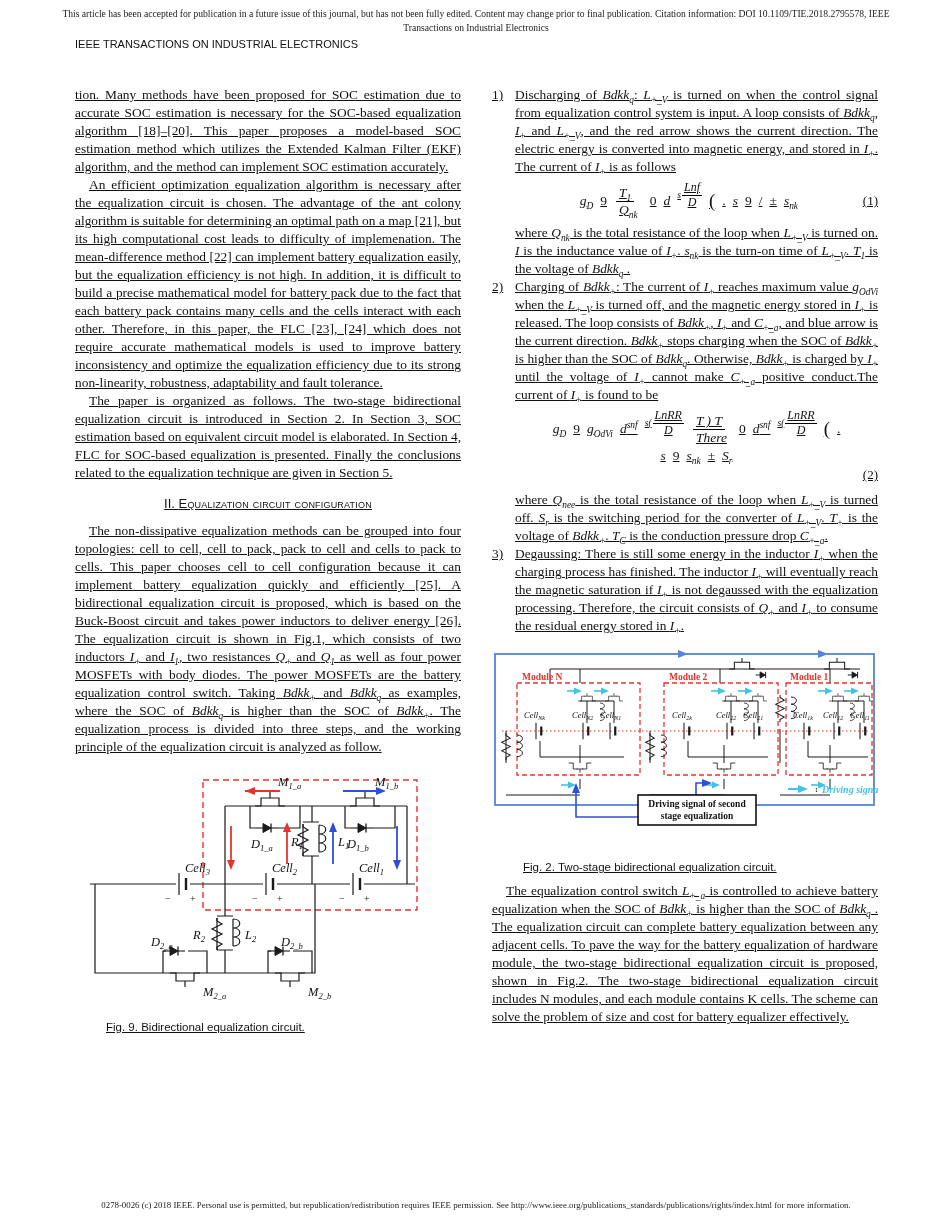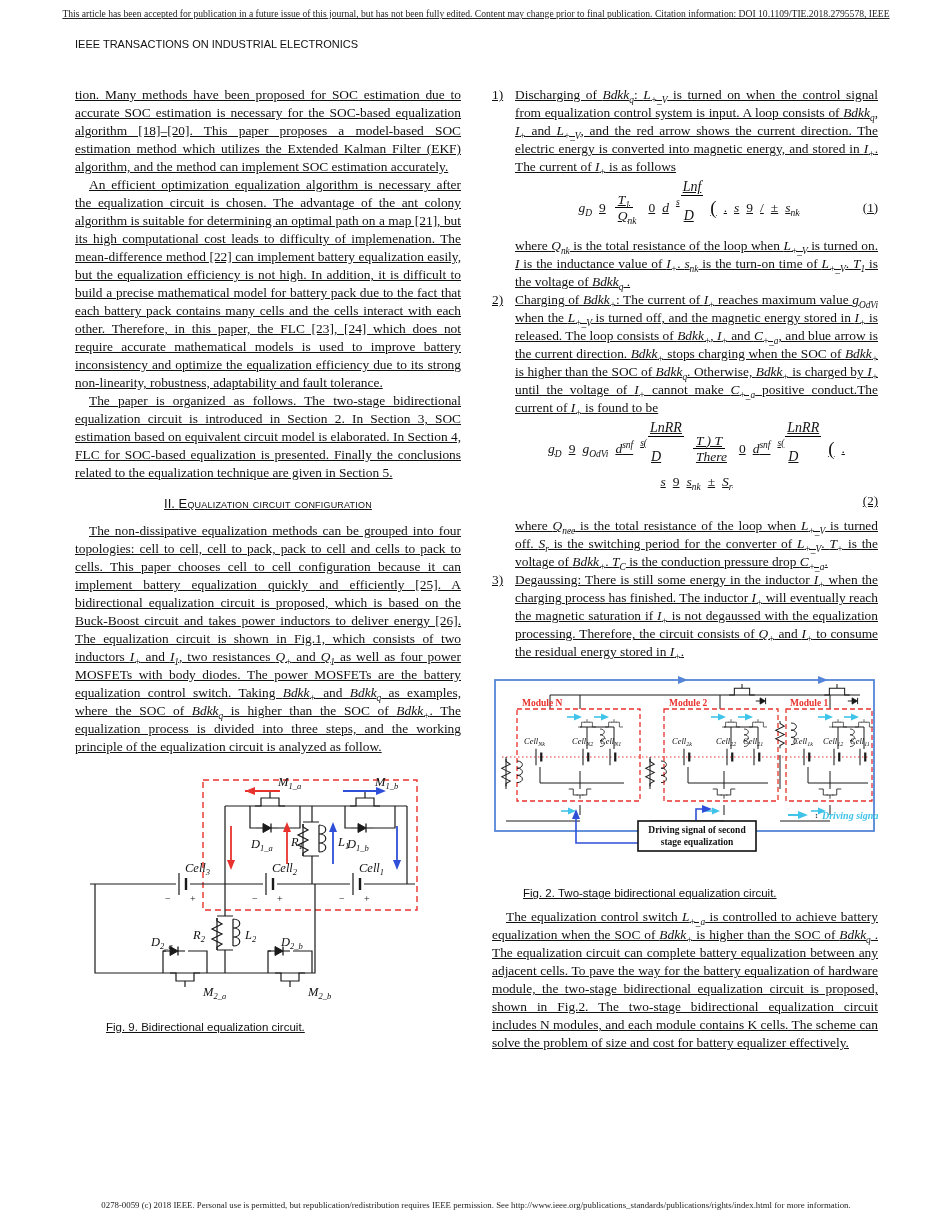--- a/index.html
+++ b/index.html
@@ -1,20 +1,20 @@
 <!DOCTYPE html>
 <html><head>
 <meta charset="utf-8">
 <style>
   html,body{margin:0;padding:0;background:#888;}
   .page{position:relative;width:952px;height:1232px;background:#ffffff;margin:0 auto;
         font-family:"Liberation Serif","DejaVu Serif",serif;color:#111;overflow:hidden;}
   
   .notice{position:absolute;top:7px;left:0;width:100%;text-align:center;
-          font-size:9.6px;line-height:14px;color:#222;text-decoration:underline;}
+          font-size:9.6px;line-height:14px;color:#222;}
   .running-head{position:absolute;top:38px;left:75px;
           font-family:"Liberation Sans","DejaVu Sans",sans-serif;font-size:11px;color:#111;}
   
   .columns{position:absolute;top:86px;left:75px;width:803px;display:flex;gap:31px;}
   .col{width:386px;font-size:13.4px;line-height:18px;text-align:justify;text-decoration:underline;}
   .col p{margin:0;}
   .indent{text-indent:14px;}
   h2.section{font-family:"Liberation Sans","DejaVu Sans",sans-serif;font-weight:normal;
              font-size:13px;text-align:center;margin:13px 0 9px 0;}
   h2.section .sc{font-variant:small-caps;letter-spacing:.2px;}
@@ -27,21 +27,21 @@
   .li .bd{flex:1;text-align:justify;}
   .aftertext{text-align:justify;}
   
   .equation{display:flex;align-items:center;margin:9px 0 7px 0;}
   .eq-body{flex:1;display:flex;justify-content:center;align-items:center;gap:7px;
            font-size:13.5px;flex-wrap:nowrap;}
   .eq-num{font-size:13px;}
   .frac{display:inline-flex;flex-direction:column;align-items:flex-start;vertical-align:middle;margin:0 2px;}
   .ftop{border-bottom:1px solid #000;padding:0 3px;line-height:1.15;}
   .fbot{padding:0 3px;line-height:1.15;}
-  .sfrac{display:inline-flex;flex-direction:column;font-size:14px;margin-left:1px;gap:12px;}
+  .sfrac{display:inline-flex;flex-direction:column;align-items:center;font-size:12px;margin-left:1px;}
   .sfrac .ftop{border-bottom:.75px solid #000;padding:0 2px;}
   .expblock{display:inline-flex;align-items:center;font-size:9.5px;position:relative;top:-6px;}
   .bigp{font-size:19px;font-style:normal;}
   .eq2wrap{margin:9px 0 7px 0;}
   .eq2 .row{display:flex;justify-content:center;align-items:center;gap:7px;font-size:13.5px;}
   .eq2 .row2{margin-top:2px;}
   .eqnumrow{display:flex;justify-content:flex-end;font-size:13px;margin-top:1px;}
   
   .figure{margin-top:10px;}
   .figcaption{font-family:"Liberation Sans","DejaVu Sans",sans-serif;font-size:11.5px;
@@ -59,20 +59,21 @@
   .footer{position:absolute;bottom:22px;left:0;width:100%;text-align:center;
           font-size:8.8px;color:#222;}
 </style>
 </head>
 <body>
 
 <div class="page">
 
   <div class="notice">
     <div>This article has been accepted for publication in a future issue of this journal, but has not been fully edited. Content may change prior to final publication. Citation information: DOI 10.1109/TIE.2018.2795578, IEEE</div>
+    <div>Transactions on Industrial Electronics</div>
   </div>
 
   <div class="running-head">IEEE TRANSACTIONS ON INDUSTRIAL ELECTRONICS</div>
 
   <div class="columns">
 
     <div class="col">
       <p>tion. Many methods have been proposed for SOC estimation due to accurate SOC estimation is necessary for the SOC-based equalization algorithm [18]–[20]. This paper proposes a model-based SOC estimation method which utilizes the Extended Kalman Filter (EKF) algorithm, and the method can implement SOC estimation accurately.</p>
       <p class="indent">An efficient optimization equalization algorithm is necessary after the equalization circuit is chosen. The advantage of the ant colony algorithm is suitable for determining an optimal path on a map [21], but its high computational cost leads to difficulty of implemenation. The mean-difference method [22] can implement battery equalization easily, but the equalization efficiency is not high. In addition, it is difficult to build a precise mathematical model for battery pack due to the fact that each battery pack contains many cells and the cells interact with each other. Therefore, in this paper, the FLC [23], [24] which does not require accurate mathematical models is used to improve battery inconsistency and optimize the equalization efficiency due to its strong non-linearity, robustness, adaptability and fault tolerance.</p>
       <p class="indent">The paper is organized as follows. The two-stage bidirectional equalization circuit is introduced in Section 2. In Section 3, SOC estimation based on equivalent circuit model is elaborated. In Section 4, FLC for SOC-based equalization is presented. Finally the conclusions related to the equalization technique are given in Section 5.</p>
@@ -455,14 +456,14 @@
             <text x="330" y="148" class="legendtxt" fill="#3fc3e8">Driving signal</text>
           </g>
         </svg>
         <div class="figcaption">Fig. 2.  Two-stage bidirectional equalization circuit.</div>
       </div>
 
       <p class="indent"><span>The equalization control switch </span><span class="mit">L</span><sub class="mit">+_a</sub><span> is controlled to achieve battery equalization when the SOC of </span><span class="mit">Bdkk</span><sub class="mit">+</sub><span> is higher than the SOC of </span><span class="mit">Bdkk</span><sub class="mit">q</sub><span> . The equalization circuit can complete battery equalization between any adjacent cells. To pave the way for the battery equalization of hardware module, the two-stage bidirectional equalization circuit is proposed, shown in Fig.2. The two-stage bidirectional equalization circuit includes N modules, and each module contains K cells. The scheme can solve the problem of size and cost for battery equalizer effectively.</span></p>
     </div>
   </div>
 
-  <div class="footer">0278-0059 (c) 2018 IEEE. Personal use is permitted, but republication/redistribution requires IEEE permission. See http://www.ieee.org/publications_standards/publications/rights/index.html for more information.</div>
+  <div class="footer">0278-0026 (c) 2018 IEEE. Personal use is permitted, but republication/redistribution requires IEEE permission. See http://www.ieee.org/publications_standards/publications/rights/index.html for more information.</div>
 </div>
 
 </body></html>

